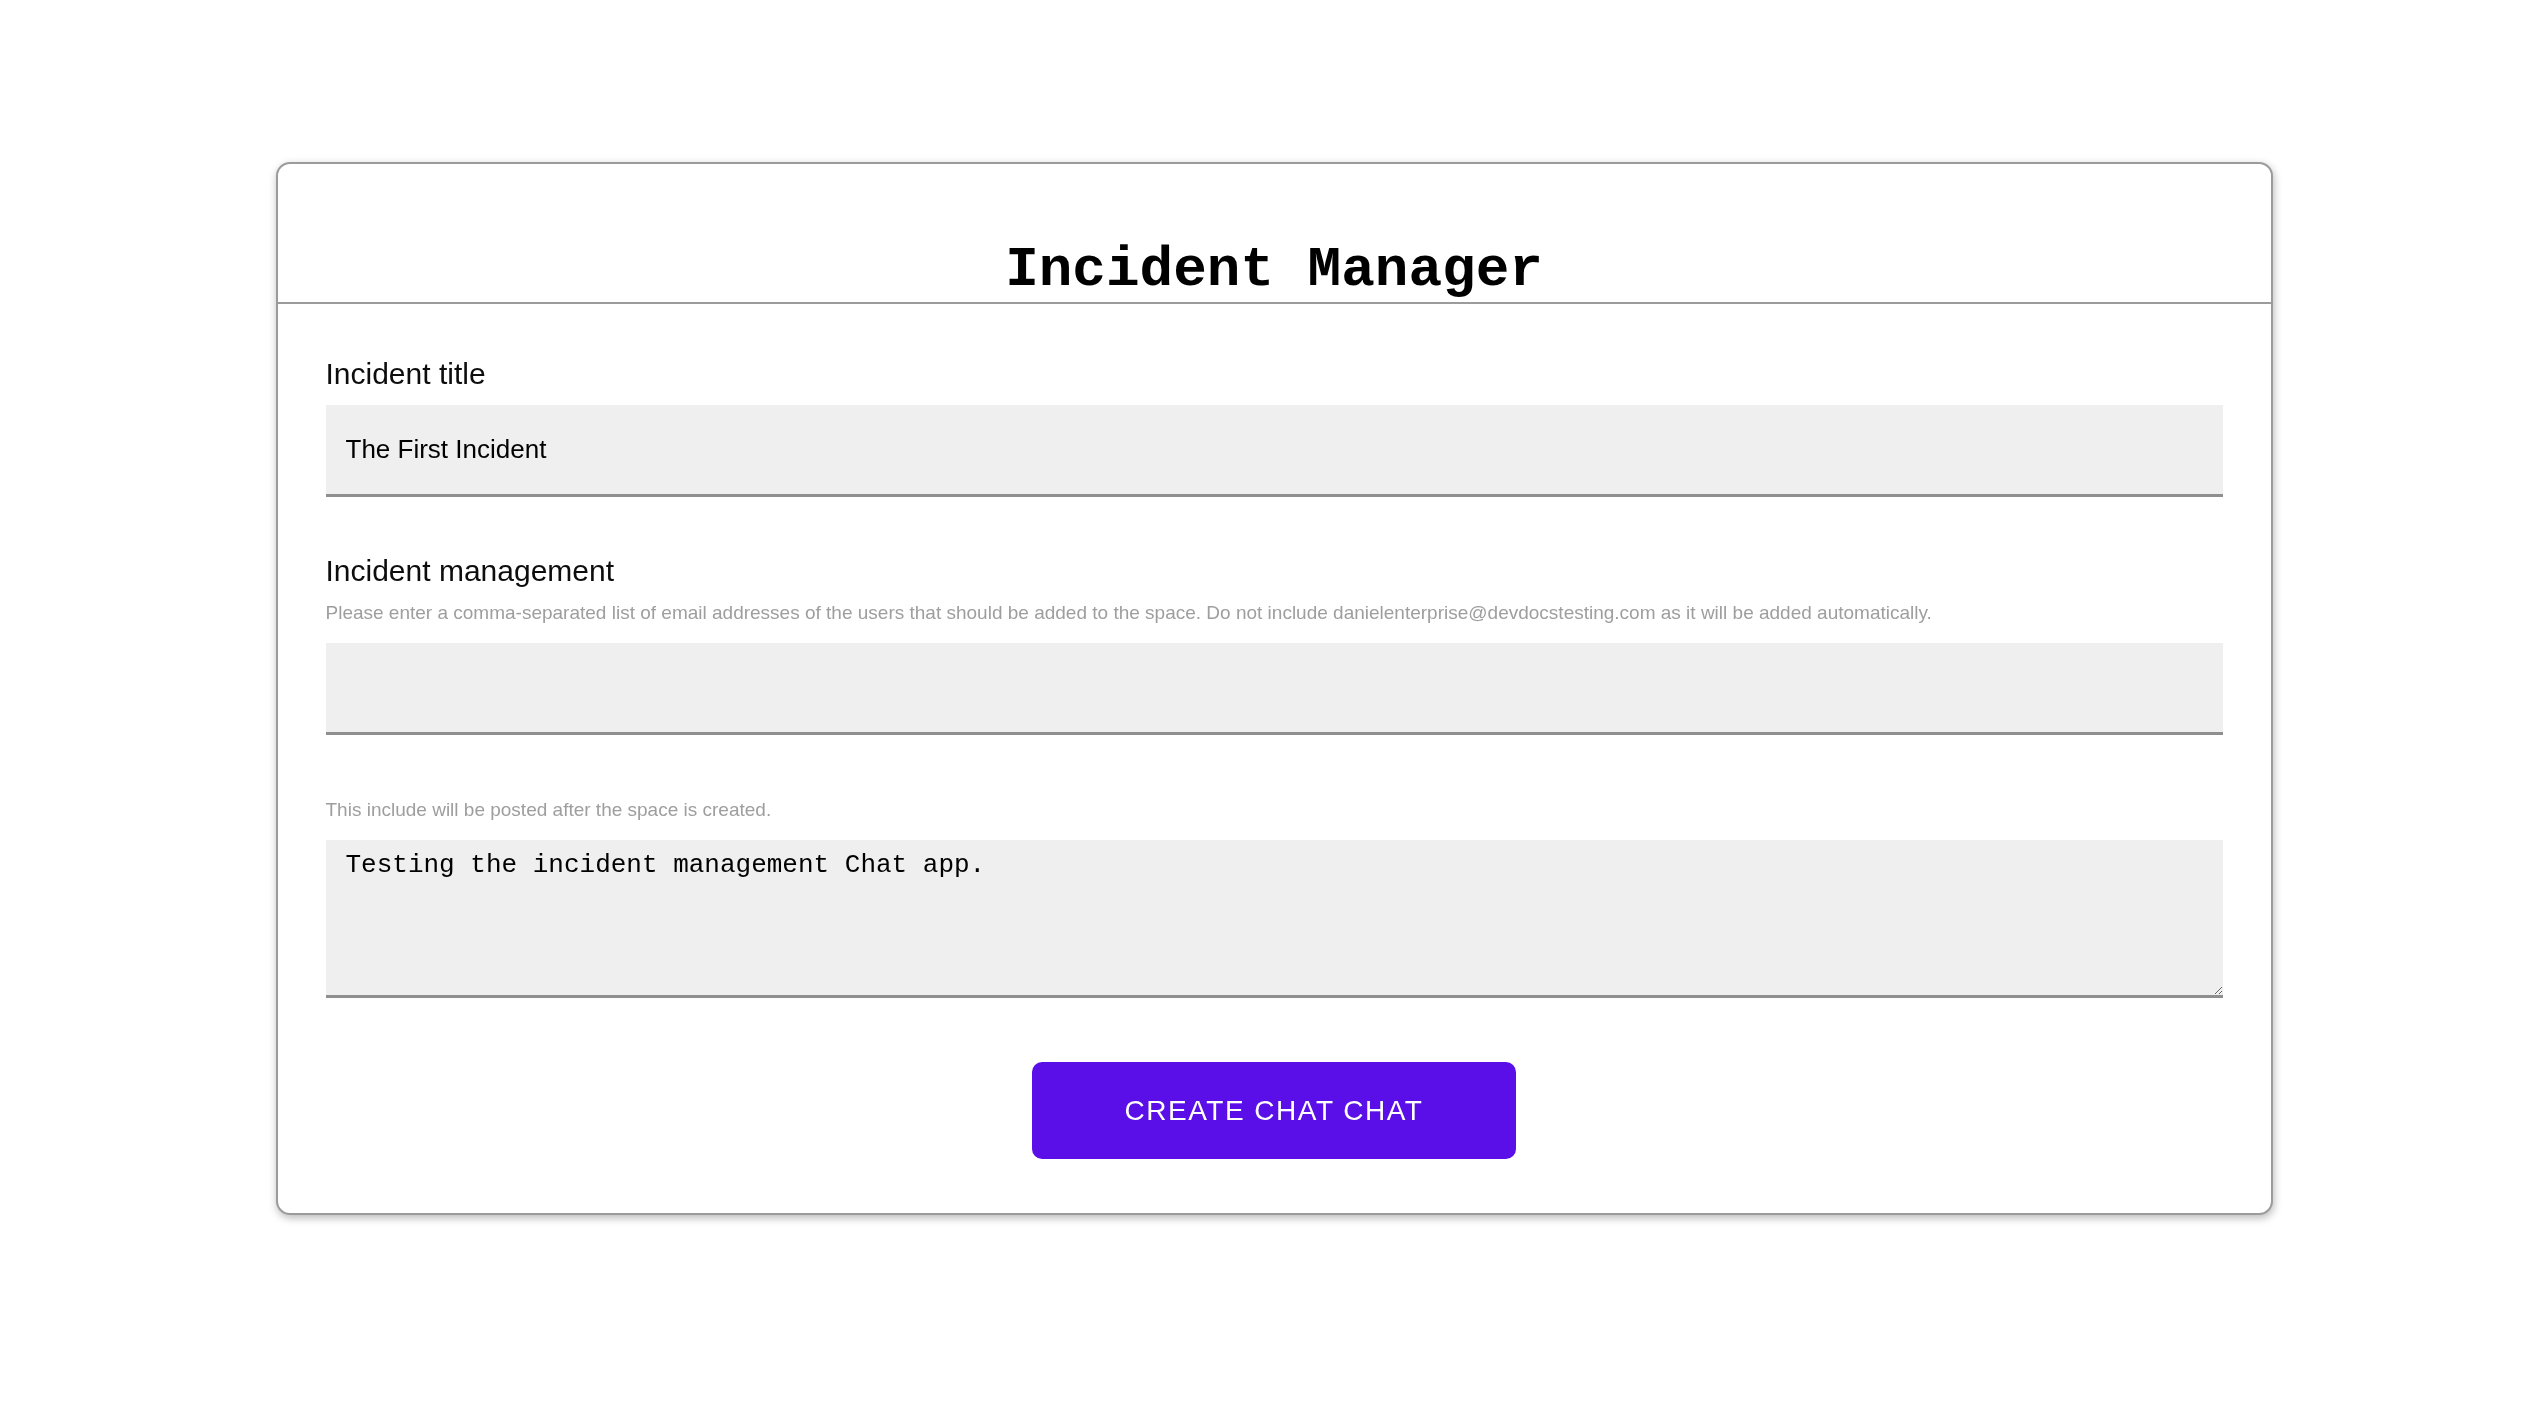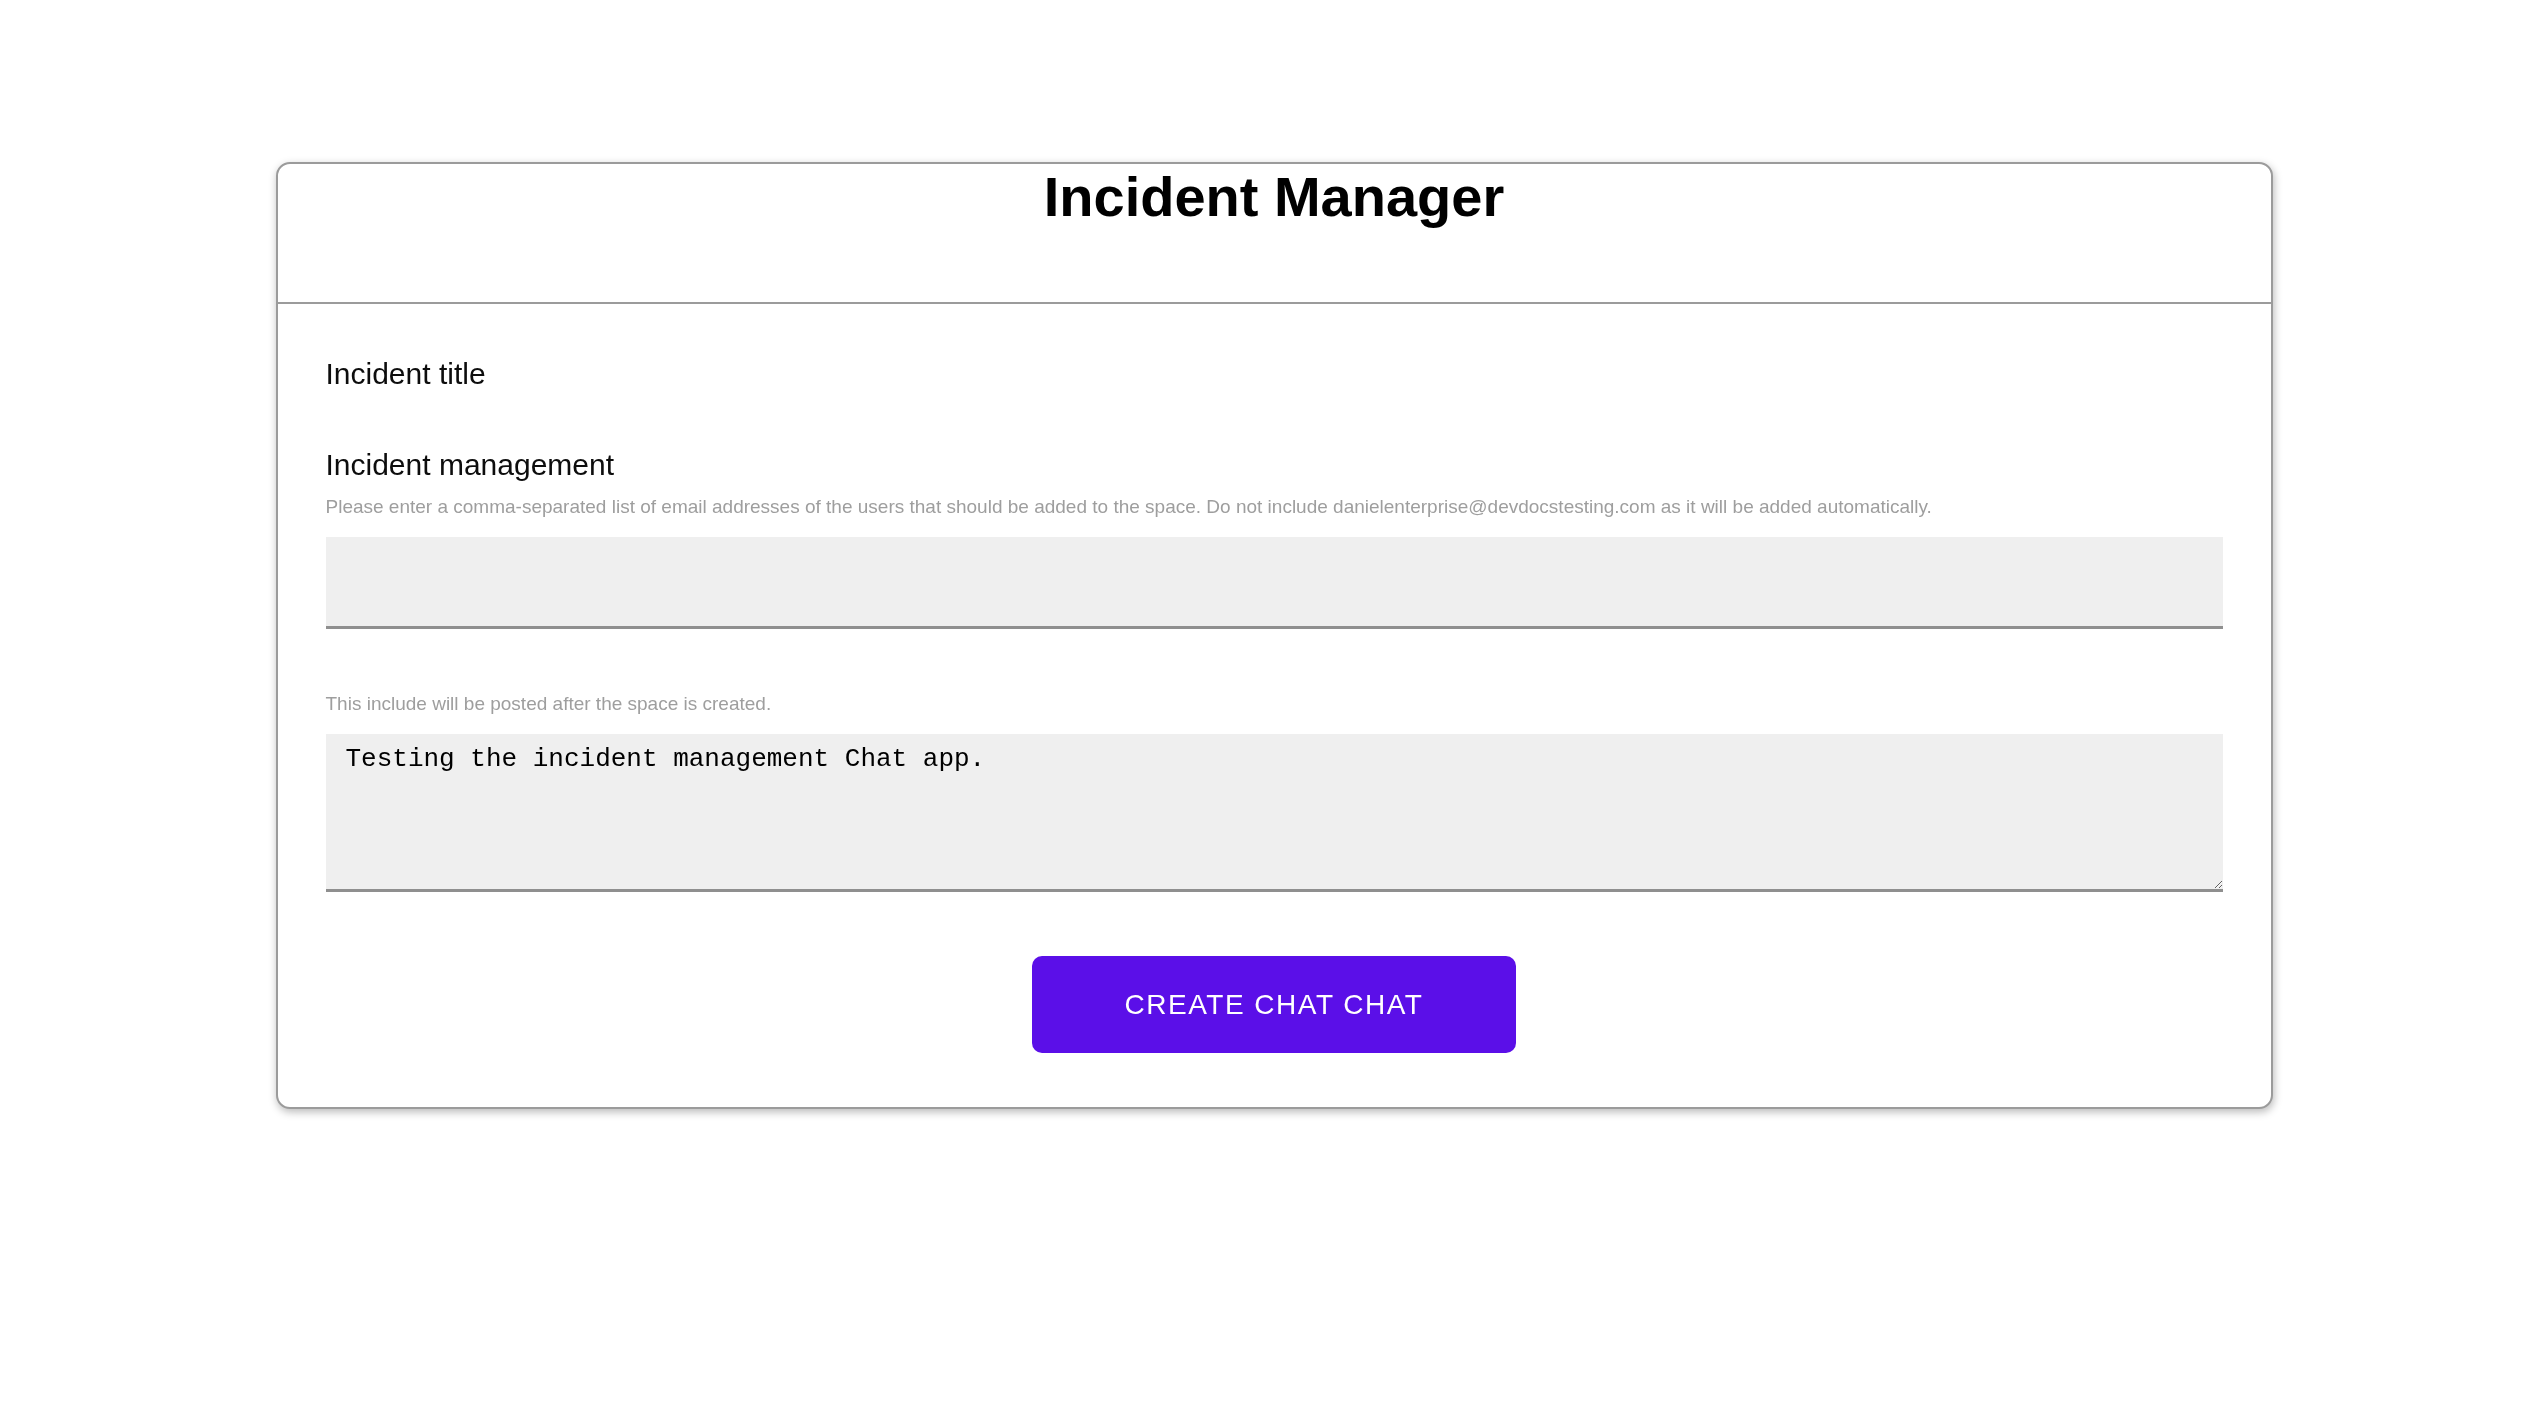--- a/index.html
+++ b/index.html
@@ -18,23 +18,24 @@
     width: 1997px;
     margin: 162px auto 0;
     background: #ffffff;
     border: 2px solid #9b9b9b;
     border-radius: 14px;
     box-shadow: 1px 3px 9px rgba(0,0,0,0.28);
   }
   .card-header {
     height: 140px;
     display: flex;
-    align-items: flex-start;
+    align-items: flex-end;
     justify-content: center;
     border-bottom: 2px solid #9b9b9b;
+    font-family: Liberation Mono, monospace;
   }
   .page-title {
     margin: 0;
     font-size: 56px;
     font-weight: 700;
     color: #000000;
   }
   .card-body {
     padding: 36px 32px 54px 32px;
   }
@@ -104,20 +105,21 @@
 <body>
 
 <div class="card">
   <div class="card-header">
     <h1 class="page-title">Incident Manager</h1>
   </div>
   <div class="card-body">
 
     <div class="field">
       <div class="field-label">Incident title</div>
+      <input type="text" class="text-input" value="The First Incident" style="">
     </div>
 
     <div class="field">
       <div class="field-label">Incident management</div>
       <div class="field-desc">Please enter a comma-separated list of email addresses of the users that should be added to the space. Do not include danielenterprise@devdocstesting.com as it will be added automatically.</div>
       <input type="text" class="text-input responders" value="" style="">
     </div>
 
     <div class="field">
       <div class="field-desc">This include will be posted after the space is created.</div>

